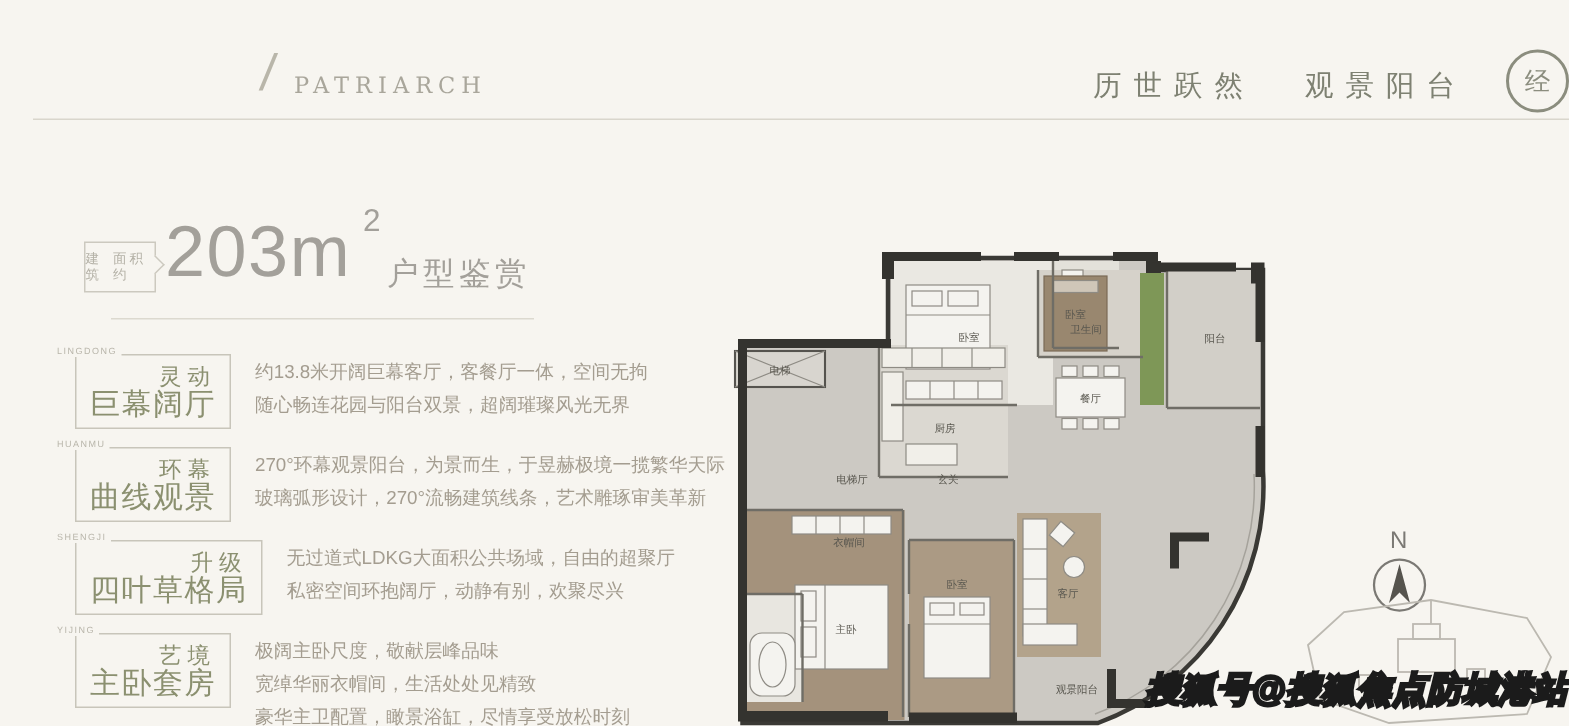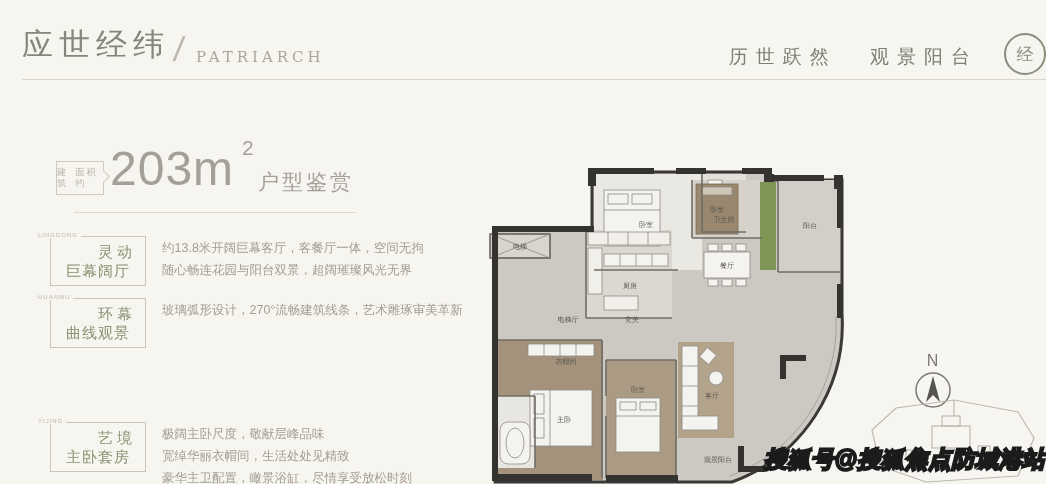--- a/index.html
+++ b/index.html
@@ -35,42 +35,41 @@
   .area-suffix{position:absolute;left:258px;top:168px;font-size:21px;letter-spacing:3px;color:#a3a09a;}
   .area-line{position:absolute;left:74px;top:212px;width:282px;height:1px;background:#dcd9cf;}
 
   
   .section{position:absolute;left:50px;display:flex;align-items:flex-start;}
   .tagbox{position:relative;min-width:76px;border:1px solid #c8c5ba;padding:5px 9px 5px 9px;
           text-align:right;color:#8b9070;background:transparent;}
   .tag-en{position:absolute;top:-5px;left:-16px;font-size:6px;letter-spacing:1px;
           color:#b9b6ab;background:#f7f5f0;padding:0 3px;}
   .tag-l1{font-size:15px;letter-spacing:4px;line-height:19px;}
-  .tag-l2{font-size:15px;letter-spacing:1px;line-height:19px;text-align:center;}
+  .tag-l2{font-size:20px;letter-spacing:1px;line-height:19px;text-align:center;}
   .desc{margin-left:16px;padding-top:1px;font-size:12.5px;color:#a49d90;line-height:22px;
         white-space:nowrap;}
 
   
   .plan{position:absolute;left:480px;top:164px;}
   .plan text{font-size:7px;fill:#59574f;font-family:"Liberation Sans",sans-serif;}
 
   
   .compass{position:absolute;left:904px;top:352px;width:58px;text-align:center;color:#7b7974;}
   .compass .n{font-size:16px;letter-spacing:1px;}
   .keyplan{position:absolute;left:866px;top:390px;}
   .watermark{position:absolute;left:764px;top:444px;font-size:23px;font-weight:bold;
              white-space:nowrap;color:#7f1d1d;-webkit-text-stroke:2.2px #1b1b1b;
              text-shadow:0 0 1px #1b1b1b;letter-spacing:0.5px;font-style:italic;}
 </style>
 </head>
 <body>
 
 <div class="page">
 
-  <div class="brand-cn">应世经纬</div>
   <div class="brand-slash">/</div>
   <div class="brand-en">PATRIARCH</div>
   <div class="slogan">
     <span>历世跃然</span>
     <span>观景阳台</span>
   </div>
   <div class="seal">
     <span>经</span>
   </div>
   <div class="header-line"></div>
@@ -96,24 +95,36 @@
     </div>
   </div>
 
   <div class="section" style="top:298px">
     <div class="tagbox">
       <span class="tag-en">HUANMU</span>
       <div class="tag-l1">环幕</div>
       <div class="tag-l2">曲线观景</div>
     </div>
     <div class="desc">
+      <div>270°环幕观景阳台，为景而生，于昱赫极境一揽繁华天际</div>
       <div>玻璃弧形设计，270°流畅建筑线条，艺术雕琢审美革新</div>
     </div>
   </div>
 
+  <div class="section" style="top:360px">
+    <div class="tagbox">
+      <span class="tag-en">SHENGJI</span>
+      <div class="tag-l1">升级</div>
+      <div class="tag-l2">四叶草格局</div>
+    </div>
+    <div class="desc">
+      <div>无过道式LDKG大面积公共场域，自由的超聚厅</div>
+      <div>私密空间环抱阔厅，动静有别，欢聚尽兴</div>
+    </div>
+  </div>
 
   <div class="section" style="top:422px">
     <div class="tagbox">
       <span class="tag-en">YIJING</span>
       <div class="tag-l1">艺境</div>
       <div class="tag-l2">主卧套房</div>
     </div>
     <div class="desc">
       <div>极阔主卧尺度，敬献层峰品味</div>
       <div>宽绰华丽衣帽间，生活处处见精致</div>

